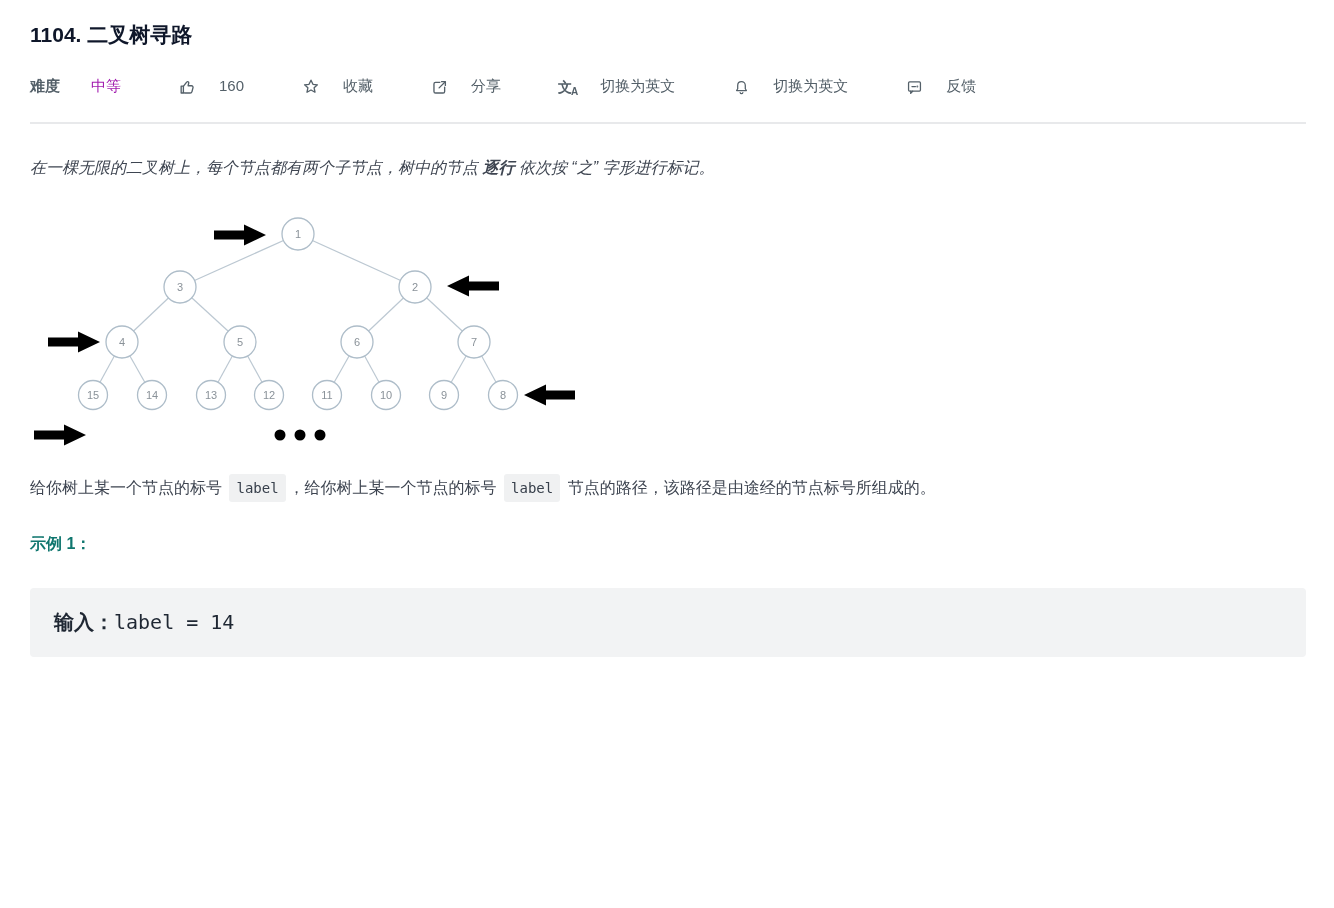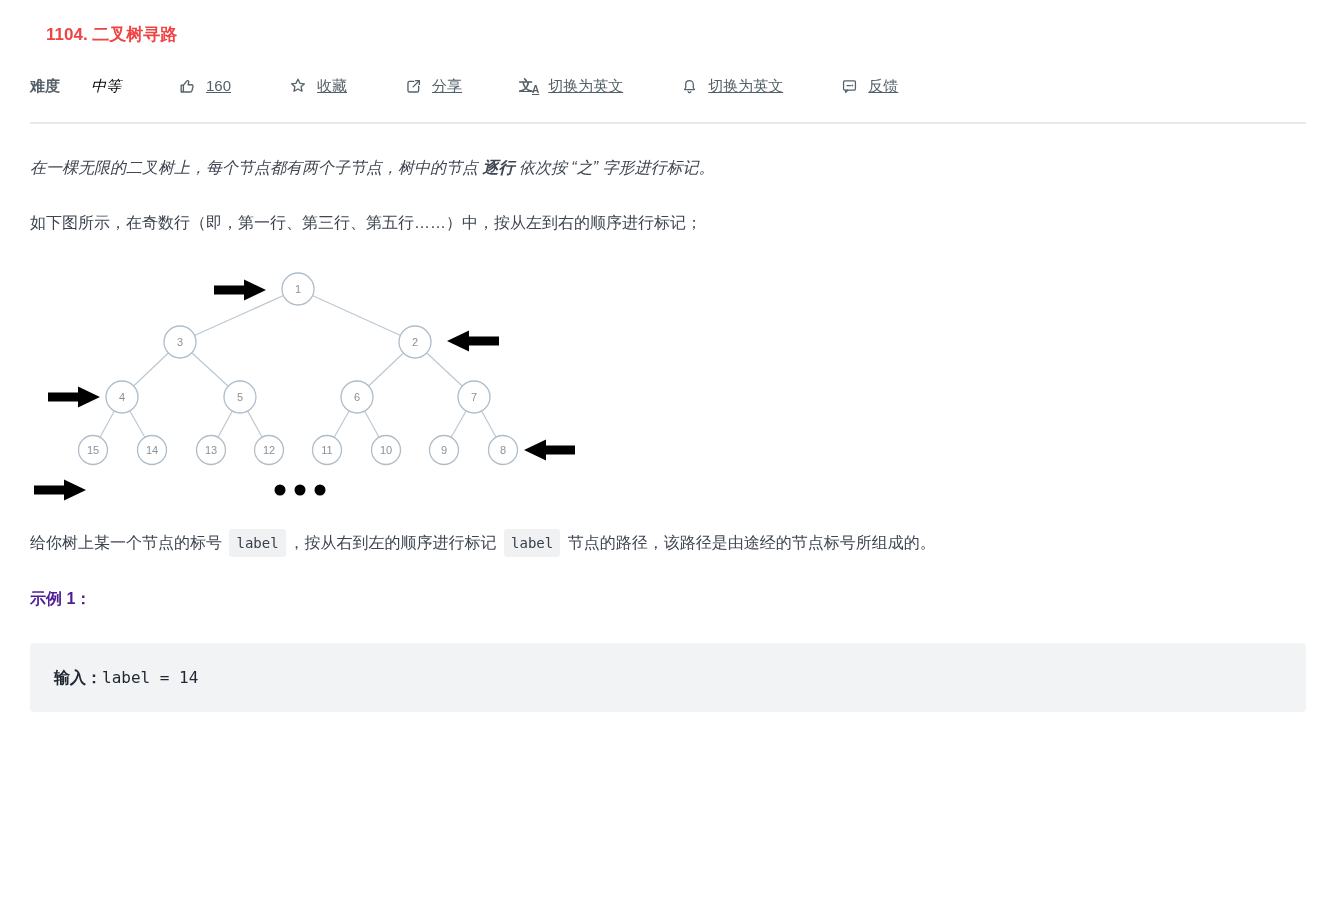--- a/index.html
+++ b/index.html
@@ -7,50 +7,49 @@
   body {
     font-family: "Liberation Sans", sans-serif;
     color: #3e4551;
     width: 1334px;
   }
   .page {
     padding: 0 28px 20px 30px;
     min-height: 908px;
   }
   .title {
-    margin: 22px 0 0 16px;
-    font-size: 17px;
+    margin: 22px 0 0 0;
+    font-size: 21px;
     line-height: 26px;
     font-weight: 700;
-    color: #ef4444;
+    color: #0f172a;
   }
   .toolbar {
     margin-top: 27px;
     display: flex;
     align-items: center;
     font-size: 15px;
     line-height: 22px;
     color: #546069;
   }
   .t-group { display: inline-flex; align-items: center; margin-right: 57px; }
   .t-group:last-child { margin-right: 16px; }
   .diff-label { margin-right: 31px; font-weight: bold; }
-  .diff-value { color: #000000; cursor: pointer; text-decoration: none; font-style: italic; }
+  .diff-value { color: #a21caf; cursor: pointer; text-decoration: none; }
   .t-btn {
     display: inline-flex;
-    align-items: center;
-    gap: 9px;
+    align-items: flex-end;
+    gap: 22px;
     background: none;
     border: none;
     padding: 0;
     margin: 0;
     font: inherit;
     color: inherit;
     cursor: pointer;
-    text-decoration: underline;
   }
   .t-btn svg { display: block; }
   .lang-icon { display: inline-flex; align-items: flex-start; line-height: 1; }
   .lang-icon .wen { font-size: 14px; font-weight: 600; }
   .lang-icon .la  { font-size: 10px; font-weight: 700; margin-left: -1px; margin-top: 7px; }
   .divider {
     margin-top: 25px;
     border: none;
     border-top: 2px solid #e8e9eb;
     height: 0;
@@ -71,28 +70,28 @@
     background: #f0f1f2;
     border-radius: 3px;
     padding: 6px 7px;
     margin: 0 3px;
   }
   .example-heading {
     margin: 82px 0 0 0;
     font-size: 16px;
     line-height: 24px;
     font-weight: 700;
-    color: #4c1d95;
+    color: #0f766e;
   }
   .example-pre {
     margin: 31px 0 0 0;
     background: #f2f3f4;
     border-radius: 4px;
     padding: 17px 24px;
-    font-size: 16px;
+    font-size: 20px;
     line-height: 35px;
     color: #1f2733;
     white-space: pre-wrap;
   }
   .code-line { font-family: "DejaVu Sans Mono", monospace; }
   .code-line strong {
     font-family: "Liberation Sans", sans-serif;
     font-weight: 700;
   }
 </style>
@@ -169,21 +168,20 @@
         </svg>
         <span>反馈</span>
       </button>
     </span>
   </div>
 
   <hr class="divider">
 
   <div class="desc">
     <p class="first"><span>在一棵无限的二叉树上，每个节点都有两个子节点，树中的节点 </span><strong>逐行</strong><span> 依次按 “之” 字形进行标记。</span></p>
-    <p>如下图所示，在奇数行（即，第一行、第三行、第五行……）中，按从左到右的顺序进行标记；</p>
 
     <div class="tree-wrap">
       <svg width="545" height="250" viewBox="0 0 545 250" xmlns="http://www.w3.org/2000/svg">
           <line x1="268" y1="22" x2="150" y2="75" stroke="#bcc8d2" stroke-width="1.2"></line>
           <line x1="268" y1="22" x2="385" y2="75" stroke="#bcc8d2" stroke-width="1.2"></line>
           <line x1="150" y1="75" x2="92" y2="130" stroke="#bcc8d2" stroke-width="1.2"></line>
           <line x1="150" y1="75" x2="210" y2="130" stroke="#bcc8d2" stroke-width="1.2"></line>
           <line x1="385" y1="75" x2="327" y2="130" stroke="#bcc8d2" stroke-width="1.2"></line>
           <line x1="385" y1="75" x2="444" y2="130" stroke="#bcc8d2" stroke-width="1.2"></line>
           <line x1="92" y1="130" x2="63" y2="183" stroke="#bcc8d2" stroke-width="1.2"></line>
@@ -228,20 +226,20 @@
           <polygon points="417,74 439,63.5 439,69.4 469,69.4 469,78.6 439,78.6 439,84.5" fill="#000000"></polygon>
           <polygon points="70,130 48,119.5 48,125.4 18,125.4 18,134.6 48,134.6 48,140.5" fill="#000000"></polygon>
           <polygon points="494,183 516,172.5 516,178.4 546,178.4 546,187.6 516,187.6 516,193.5" fill="#000000"></polygon>
           <polygon points="56,223 34,212.5 34,218.4 4,218.4 4,227.6 34,227.6 34,233.5" fill="#000000"></polygon>
           <circle cx="250" cy="223" r="5.5" fill="#000000"></circle>
           <circle cx="270" cy="223" r="5.5" fill="#000000"></circle>
           <circle cx="290" cy="223" r="5.5" fill="#000000"></circle>
         </svg>
     </div>
 
-    <p class="p-label"><span>给你树上某一个节点的标号 </span><code class="code-chip">label</code><span>，按从右到左的顺序进行标记 </span><code class="code-chip">label</code><span> 节点的路径，该路径是由途经的节点标号所组成的。</span></p>
+    <p class="p-label"><span>给你树上某一个节点的标号 </span><code class="code-chip">label</code><span>，给你树上某一个节点的标号 </span><code class="code-chip">label</code><span> 节点的路径，该路径是由途经的节点标号所组成的。</span></p>
 
     <p class="example-heading">示例 1：</p>
 
     <pre class="example-pre"><div class="code-line"><strong>输入：</strong><span>label = 14</span></div></pre>
   </div>
 
 </div>
 
 </body></html>

